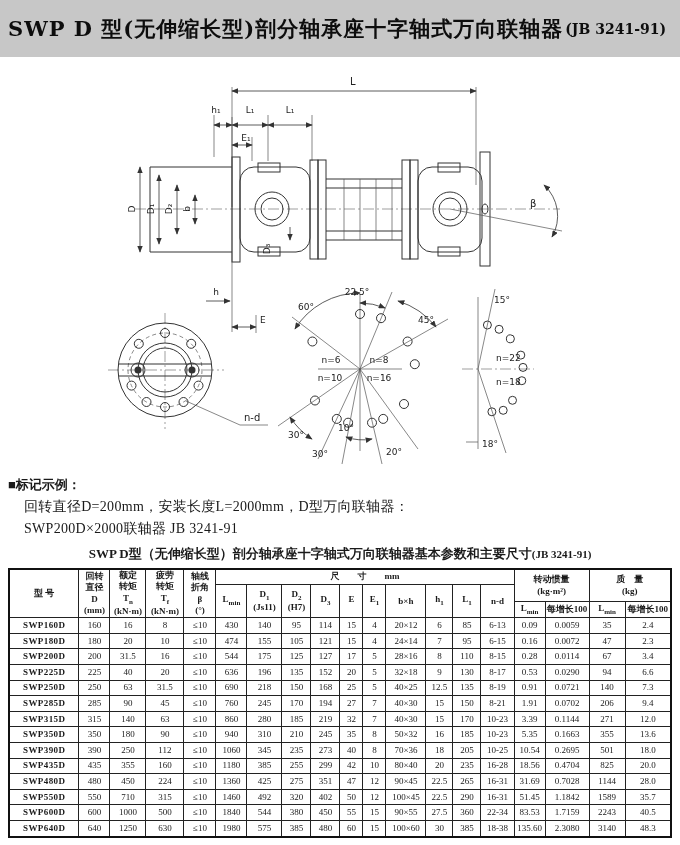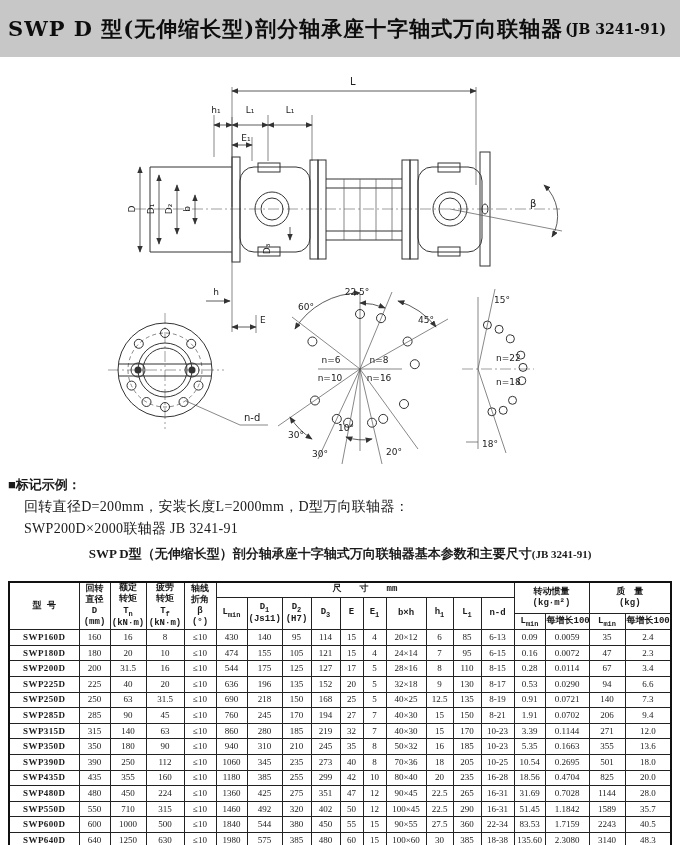--- a/index.html
+++ b/index.html
@@ -16,27 +16,27 @@
   .ln{stroke:#333;fill:none;stroke-width:1;}
   .thin{stroke:#555;fill:none;stroke-width:.7;}
   .dim{stroke:#333;fill:none;stroke-width:.8;}
   .cl{stroke:#777;fill:none;stroke-width:.7;stroke-dasharray:11 3 2 3;}
   .dsh{stroke-dasharray:4 3;}
   
   .example{padding:6px 16px 0 8px;}
   .ex-head{font-size:13px;font-weight:bold;}
   .ex-line{font-size:14px;margin:4px 0 0 16px;letter-spacing:.3px;}
   
-  .tbl-title{text-align:center;font-size:13px;font-weight:bold;margin:7px 0 18px;}
+  .tbl-title{text-align:center;font-size:13px;font-weight:bold;margin:7px 0 5px;}
   .tbl-title .std{font-size:11px;}
   
   table{border-collapse:collapse;margin:0 auto;border:2px solid #111;table-layout:fixed;width:664px;}
   th,td{border:1px solid #222;text-align:center;vertical-align:middle;padding:0 1px;
         font-size:9px;line-height:1.25;overflow:hidden;white-space:nowrap;}
-  th{font-weight:bold;font-family:Liberation Mono, monospace;}
+  th{font-weight:bold;}
   th .bl{display:block;}
   th .cn{display:block;font-weight:bold;}
   sub{font-size:7px;}
   td.model{font-weight:bold;letter-spacing:.4px;}
   tbody td{height:14.6px;}
   .hr1 th{height:14px;}
   .hr3 th{height:15px;font-weight:bold;}
 </style>
 </head>
 <body>

